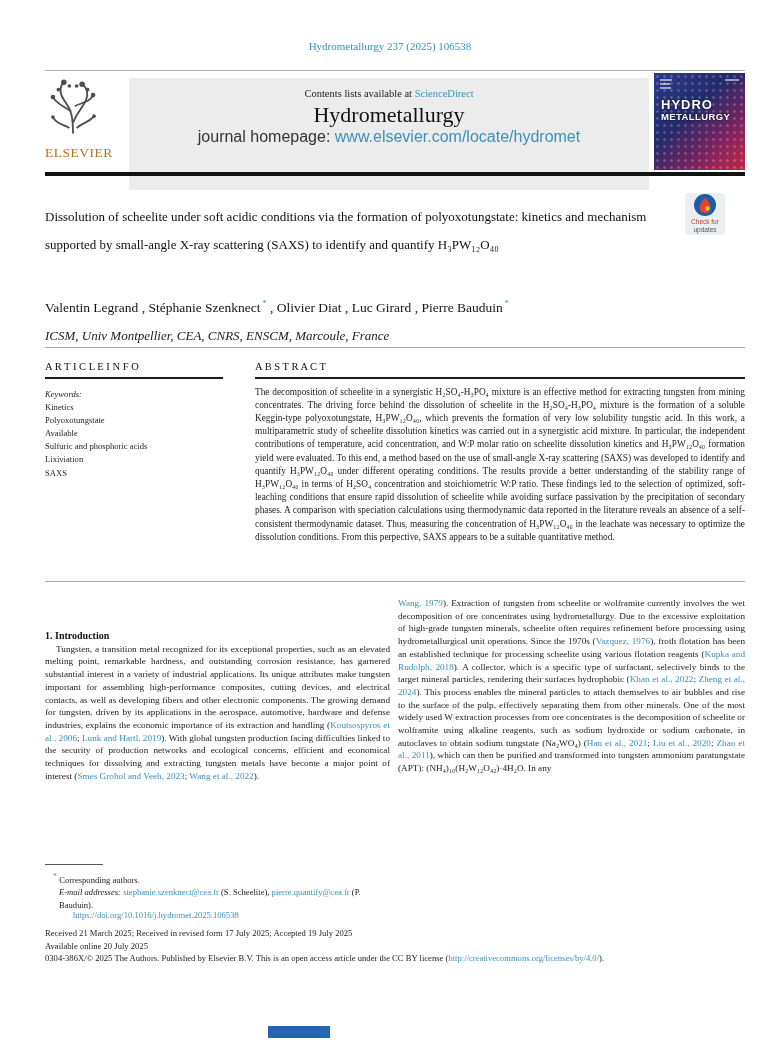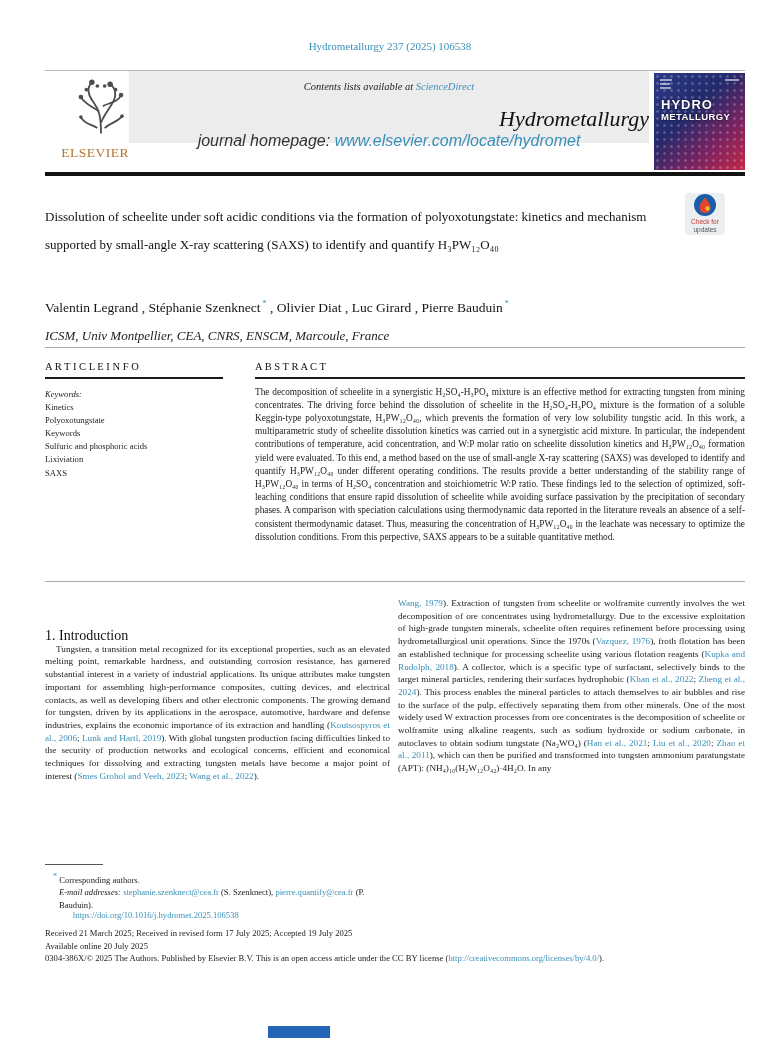--- a/index.html
+++ b/index.html
@@ -16,26 +16,26 @@
   }
   .lnk{color:var(--lnk);}
   .i{font-style:italic;}
   .sup{vertical-align:super;font-size:8px;color:var(--lnk);}
 
   .journal-ref{position:absolute;top:40px;left:0;width:100%;text-align:center;
     font-size:11px;color:var(--lnk);}
 
   .banner{position:absolute;top:70px;left:45px;width:700px;height:106px;
     border-top:1px solid #b5b5b5;}
-  .els-logo{position:absolute;left:0;top:4px;width:84px;height:100px;text-align:right;}
+  .els-logo{position:absolute;left:0;top:4px;width:84px;height:100px;text-align:left;}
   .els-label{font-size:13.5px;color:var(--els-orange);letter-spacing:.5px;margin-top:2px;}
-  .banner-gray{position:absolute;left:84px;top:0;width:520px;height:72px;
-    background:#ececec;text-align:center;font-style:italic;}
+  .banner-gray{position:absolute;left:84px;top:7px;width:520px;height:112px;
+    background:#ececec;text-align:center;}
   .contents-line{margin-top:10px;font-size:10.5px;color:#222;}
-  .journal-name{margin-top:14px;font-size:22px;color:#111;text-align:right;}
+  .journal-name{margin-top:3px;font-size:22px;color:#111;}
   .homepage-line{font-size:16px;font-family:"Liberation Sans",sans-serif;color:#333;}
 
   .cover{position:absolute;left:609px;top:2px;width:91px;height:97px;cursor:pointer;
     background:
       radial-gradient(circle at 50% 50%, rgba(255,255,255,.22) 1px, transparent 1.6px),
       linear-gradient(138deg,#2b3a88 0%,#232a6b 40%,#7e2360 72%,#c42743 100%);
     background-size:7px 7px,100% 100%;}
   .cover-t1{position:absolute;left:7px;top:24px;color:#fff;font-family:"Liberation Sans",sans-serif;
     font-weight:bold;font-size:13px;letter-spacing:1px;text-shadow:0 0 2px #000;}
   .cover-t2{position:absolute;left:7px;top:38px;color:#fff;font-family:"Liberation Sans",sans-serif;
@@ -66,21 +66,21 @@
   .heading-rule{margin-top:5px;height:1.5px;background:#1a1a1a;}
   .info-col .heading-rule{width:178px;}
   .abs-col .heading-rule{width:490px;}
   .kw-label{font-style:italic;font-size:8.6px;margin-top:9px;line-height:13px;}
   .kw{font-size:8.6px;line-height:13.2px;}
   .abs-text{margin-top:7px;font-size:9.3px;line-height:13.2px;text-align:justify;color:#1b1b1b;}
 
   .col{font-size:9.2px;line-height:12.7px;text-align:justify;color:#1b1b1b;}
   .col-left{position:absolute;top:630px;left:45px;width:345px;}
   .col-right{position:absolute;top:597px;left:398px;width:347px;}
-  .intro-heading{font-size:14px;font-weight:normal;color:#111;}
+  .intro-heading{font-size:10px;font-weight:bold;color:#111;}
   .col p{margin-top:0;}
   .p-first{margin-top:13px;}
   .indent{text-indent:11px;}
 
   .footnote{position:absolute;top:864px;left:45px;width:345px;font-size:8.6px;line-height:12.5px;}
   .footnote-rule{width:58px;height:1px;background:#555;margin-bottom:6px;}
   .fn-line1{padding-left:8px;}
   .fn-line2{padding-left:14px;}
 
   .footer{position:absolute;top:909px;left:45px;width:700px;font-size:8.6px;line-height:12.3px;color:#1b1b1b;}
@@ -154,21 +154,21 @@
 <div class="affiliation">ICSM, Univ Montpellier, CEA, CNRS, ENSCM, Marcoule, France</div>
 
 <div class="rule-thin rt1"></div>
 
 <div class="info-col">
   <div class="sec-heading">A R T I C L E  I N F O</div>
   <div class="heading-rule"></div>
   <div class="kw-label">Keywords:</div>
   <div class="kw">Kinetics</div>
   <div class="kw">Polyoxotungstate</div>
-  <div class="kw">Keywords</div>
+  <div class="kw">Available</div>
   <div class="kw">Sulfuric and phosphoric acids</div>
   <div class="kw">Lixiviation</div>
   <div class="kw">SAXS</div>
 </div>
 
 <div class="abs-col">
   <div class="sec-heading">A B S T R A C T</div>
   <div class="heading-rule"></div>
   <div class="abs-text">The decomposition of scheelite in a synergistic H₂SO₄-H₃PO₄ mixture is an effective method for extracting tungsten from mining concentrates. The driving force behind the dissolution of scheelite in the H₂SO₄-H₃PO₄ mixture is the formation of a soluble Keggin-type polyoxotungstate, H₃PW₁₂O₄₀, which prevents the formation of very low solubility tungstic acid. In this work, a multiparametric study of scheelite dissolution kinetics was carried out in a synergistic acid mixture. In particular, the independent contributions of temperature, acid concentration, and W:P molar ratio on scheelite dissolution kinetics and H₃PW₁₂O₄₀ formation yield were evaluated. To this end, a method based on the use of small-angle X-ray scattering (SAXS) was developed to identify and quantify H₃PW₁₂O₄₀ under different operating conditions. The results provide a better understanding of the stability range of H₃PW₁₂O₄₀ in terms of H₂SO₄ concentration and stoichiometric W:P ratio. These findings led to the selection of optimized, soft-leaching conditions that ensure rapid dissolution of scheelite while avoiding surface passivation by the precipitation of secondary phases. A comparison with speciation calculations using thermodynamic data reported in the literature reveals an absence of a self-consistent thermodynamic dataset. Thus, measuring the concentration of H₃PW₁₂O₄₀ in the leachate was necessary to optimize the dissolution conditions. From this perpective, SAXS appears to be a suitable quantitative method.</div>
 </div>
@@ -180,21 +180,21 @@
   <p class="p-first indent"><span>Tungsten, a transition metal recognized for its exceptional properties, such as an elevated melting point, remarkable hardness, and outstanding corrosion resistance, has garnered substantial interest in a variety of industrial applications. Its unique attributes make tungsten important for assembling high-performance composites, cutting devices, and electrical contacts, as well as developing fibers and other electronic components. The growing demand for tungsten, driven by its applications in the aerospace, automotive, hardware and defense industries, explains the economic importance of its extraction and handling (</span><span class="lnk">Koutsospyros et al., 2006</span><span>; </span><span class="lnk">Lunk and Hartl, 2019</span><span>). With global tungsten production facing difficulties linked to the security of production networks and ecological concerns, efficient and economical techniques for dissolving and extracting tungsten metals have become a major point of interest (</span><span class="lnk">Smes Grohol and Veeh, 2023</span><span>; </span><span class="lnk">Wang et al., 2022</span><span>).</span></p>
 </div>
 
 <div class="col col-right">
   <p><span class="lnk">Wang, 1979</span><span>). Extraction of tungsten from scheelite or wolframite currently involves the wet decomposition of ore concentrates using hydrometallurgy. Due to the excessive exploitation of high-grade tungsten minerals, scheelite often requires refinement before processing using hydrometallurgical unit operations. Since the 1970s (</span><span class="lnk">Vazquez, 1976</span><span>), froth flotation has been an established technique for processing scheelite using various flotation reagents (</span><span class="lnk">Kupka and Rudolph, 2018</span><span>). A collector, which is a specific type of surfactant, selectively binds to the target mineral particles, rendering their surfaces hydrophobic (</span><span class="lnk">Khan et al., 2022</span><span>; </span><span class="lnk">Zheng et al., 2024</span><span>). This process enables the mineral particles to attach themselves to air bubbles and rise to the surface of the pulp, effectively separating them from other minerals. One of the most widely used W extraction processes from ore concentrates is the decomposition of scheelite or wolframite using alkaline reagents, such as sodium hydroxide or sodium carbonate, in autoclaves to obtain sodium tungstate (Na₂WO₄) (</span><span class="lnk">Han et al., 2021</span><span>; </span><span class="lnk">Liu et al., 2020</span><span>; </span><span class="lnk">Zhao et al., 2011</span><span>), which can then be purified and transformed into tungsten ammonium paratungstate (APT): (NH₄)₁₀(H₂W₁₂O₄₂)·4H₂O. In any</span></p>
 </div>
 
 <div class="footnote">
   <div class="footnote-rule"></div>
   <div class="fn-line1"><span class="sup">*</span><span> Corresponding authors.</span></div>
-  <div class="fn-line2"><span class="i">E-mail addresses:</span><span> </span><span class="lnk">stephanie.szenknect@cea.fr</span><span> (S. Szenknect), </span><span class="lnk">pierre.quantify@cea.fr</span><span> (P. Bauduin).</span></div>
+  <div class="fn-line2"><span class="i">E-mail addresses:</span><span> </span><span class="lnk">stephanie.szenknect@cea.fr</span><span> (S. Scheelite), </span><span class="lnk">pierre.quantify@cea.fr</span><span> (P. Bauduin).</span></div>
 </div>
 
 <div class="footer">
   <div class="doi"><span>https://doi.org/10.1016/j.hydromet.2025.106538</span></div>
   <div>Received 21 March 2025; Received in revised form 17 July 2025; Accepted 19 July 2025</div>
   <div>Available online 20 July 2025</div>
   <div><span>0304-386X/© 2025 The Authors. Published by Elsevier B.V. This is an open access article under the CC BY license (</span><span class="lnk">http://creativecommons.org/licenses/by/4.0/</span><span>).</span></div>
 </div>
 
 <div class="blue-bar"></div>

